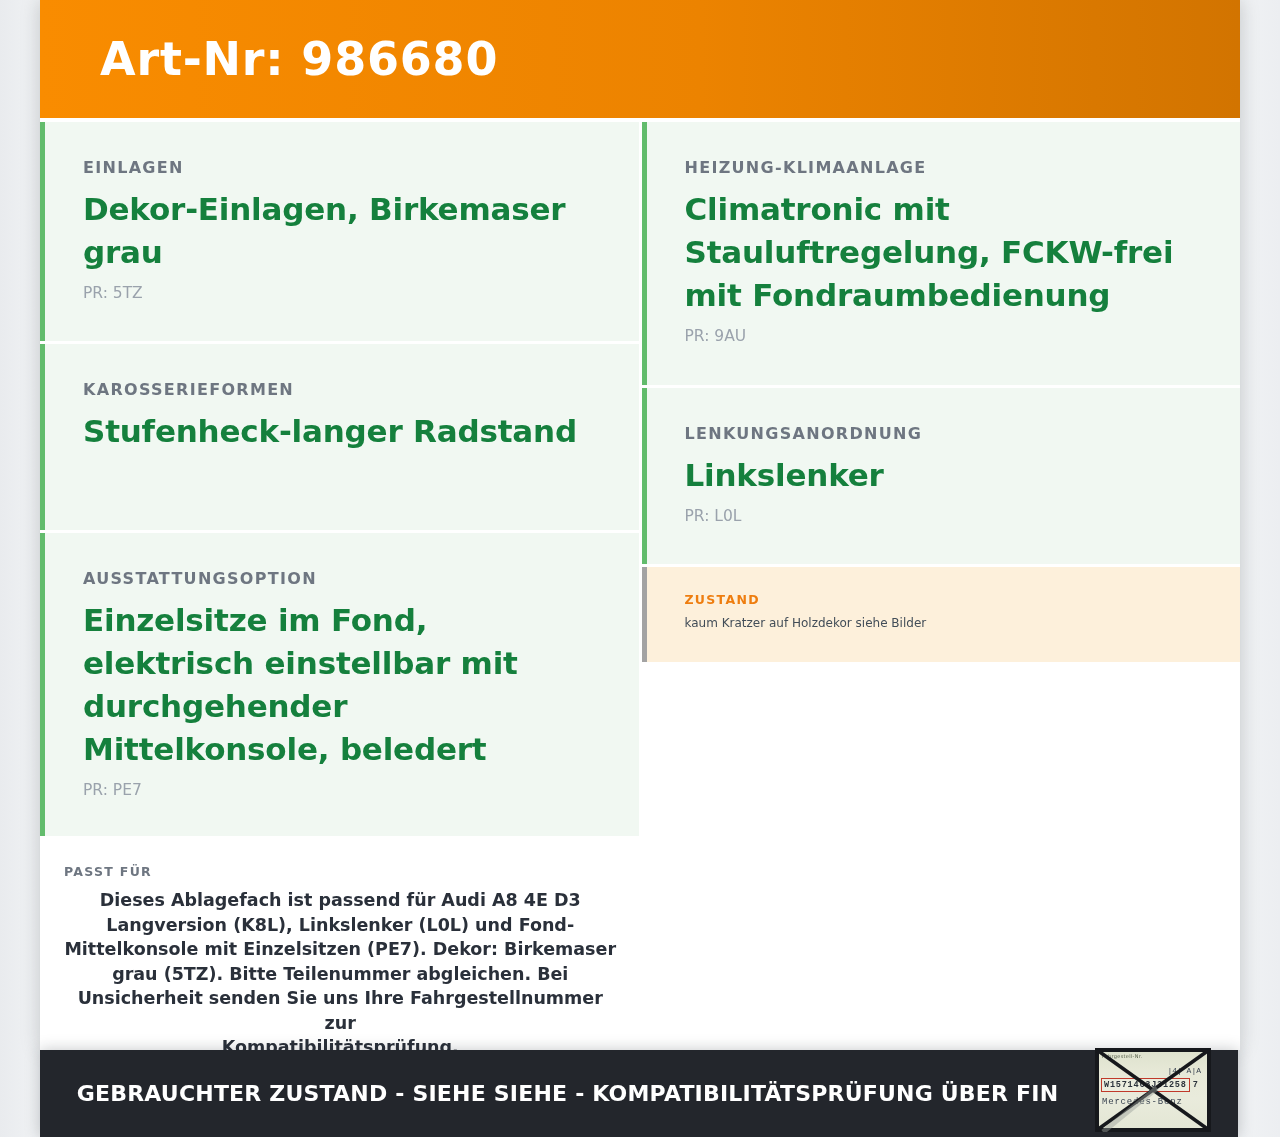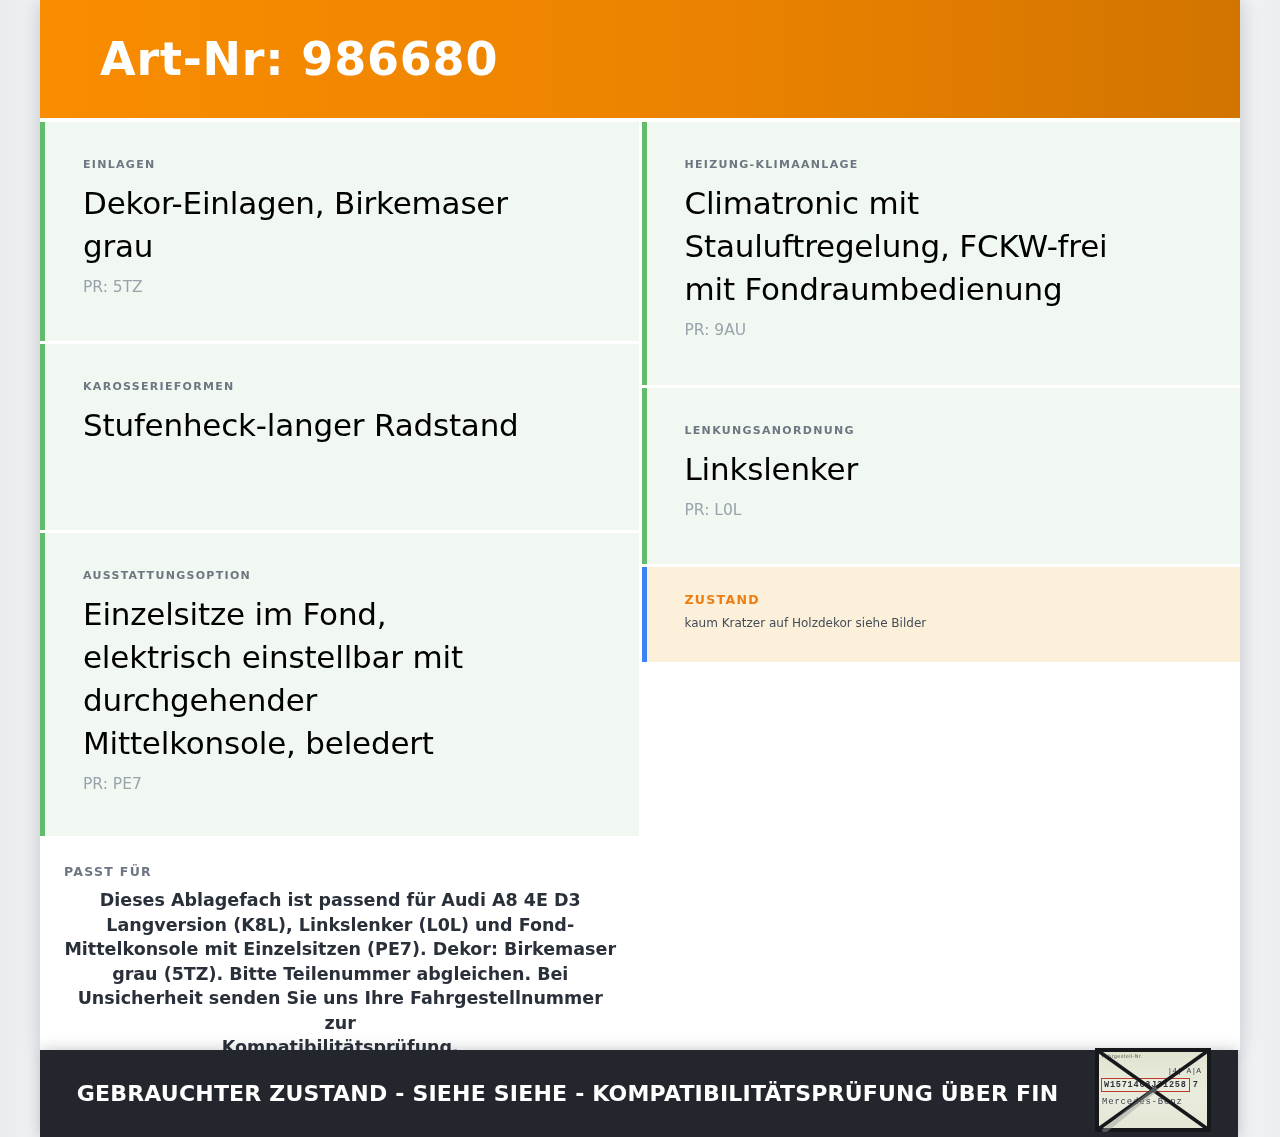--- a/index.html
+++ b/index.html
@@ -51,49 +51,49 @@
     flex-direction: column;
     gap: 3px;
   }
   .card {
     box-sizing: border-box;
     background: #f1f8f2;
     border-left: 5px solid #62bc6c;
     padding: 36px 40px 0 38px;
   }
   .card-label {
-    font-size: 11px;
+    font-size: 16px;
     font-weight: 700;
     letter-spacing: 1.3px;
     color: #6e7681;
     margin: 0 0 11px 0;
   }
   .card-title {
     font-size: 31px;
     line-height: 43px;
-    font-weight: 400;
+    font-weight: 700;
     letter-spacing: -0.2px;
-    color: #000000;
+    color: #15803d;
     margin: 0 0 10px 0;
     white-space: pre-line;
   }
   .card-pr {
     font-size: 15.5px;
     color: #9aa2ac;
   }
   .h219 { height: 219px; }
   .h186 { height: 186px; }
   .h303 { height: 303px; }
   .h263 { height: 263px; }
   .h176 { height: 176px; }
   .card-condition {
     box-sizing: border-box;
     height: 95px;
     background: #fdf0db;
-    border-left: 5px solid #3b82f6;
+    border-left: 5px solid #a3a3a3;
     padding: 25px 40px 0 38px;
   }
   .condition-label {
     font-size: 12.5px;
     font-weight: 700;
     letter-spacing: 1.3px;
     color: #ee7d0f;
     margin: 0 0 9px 0;
   }
   .condition-text {

